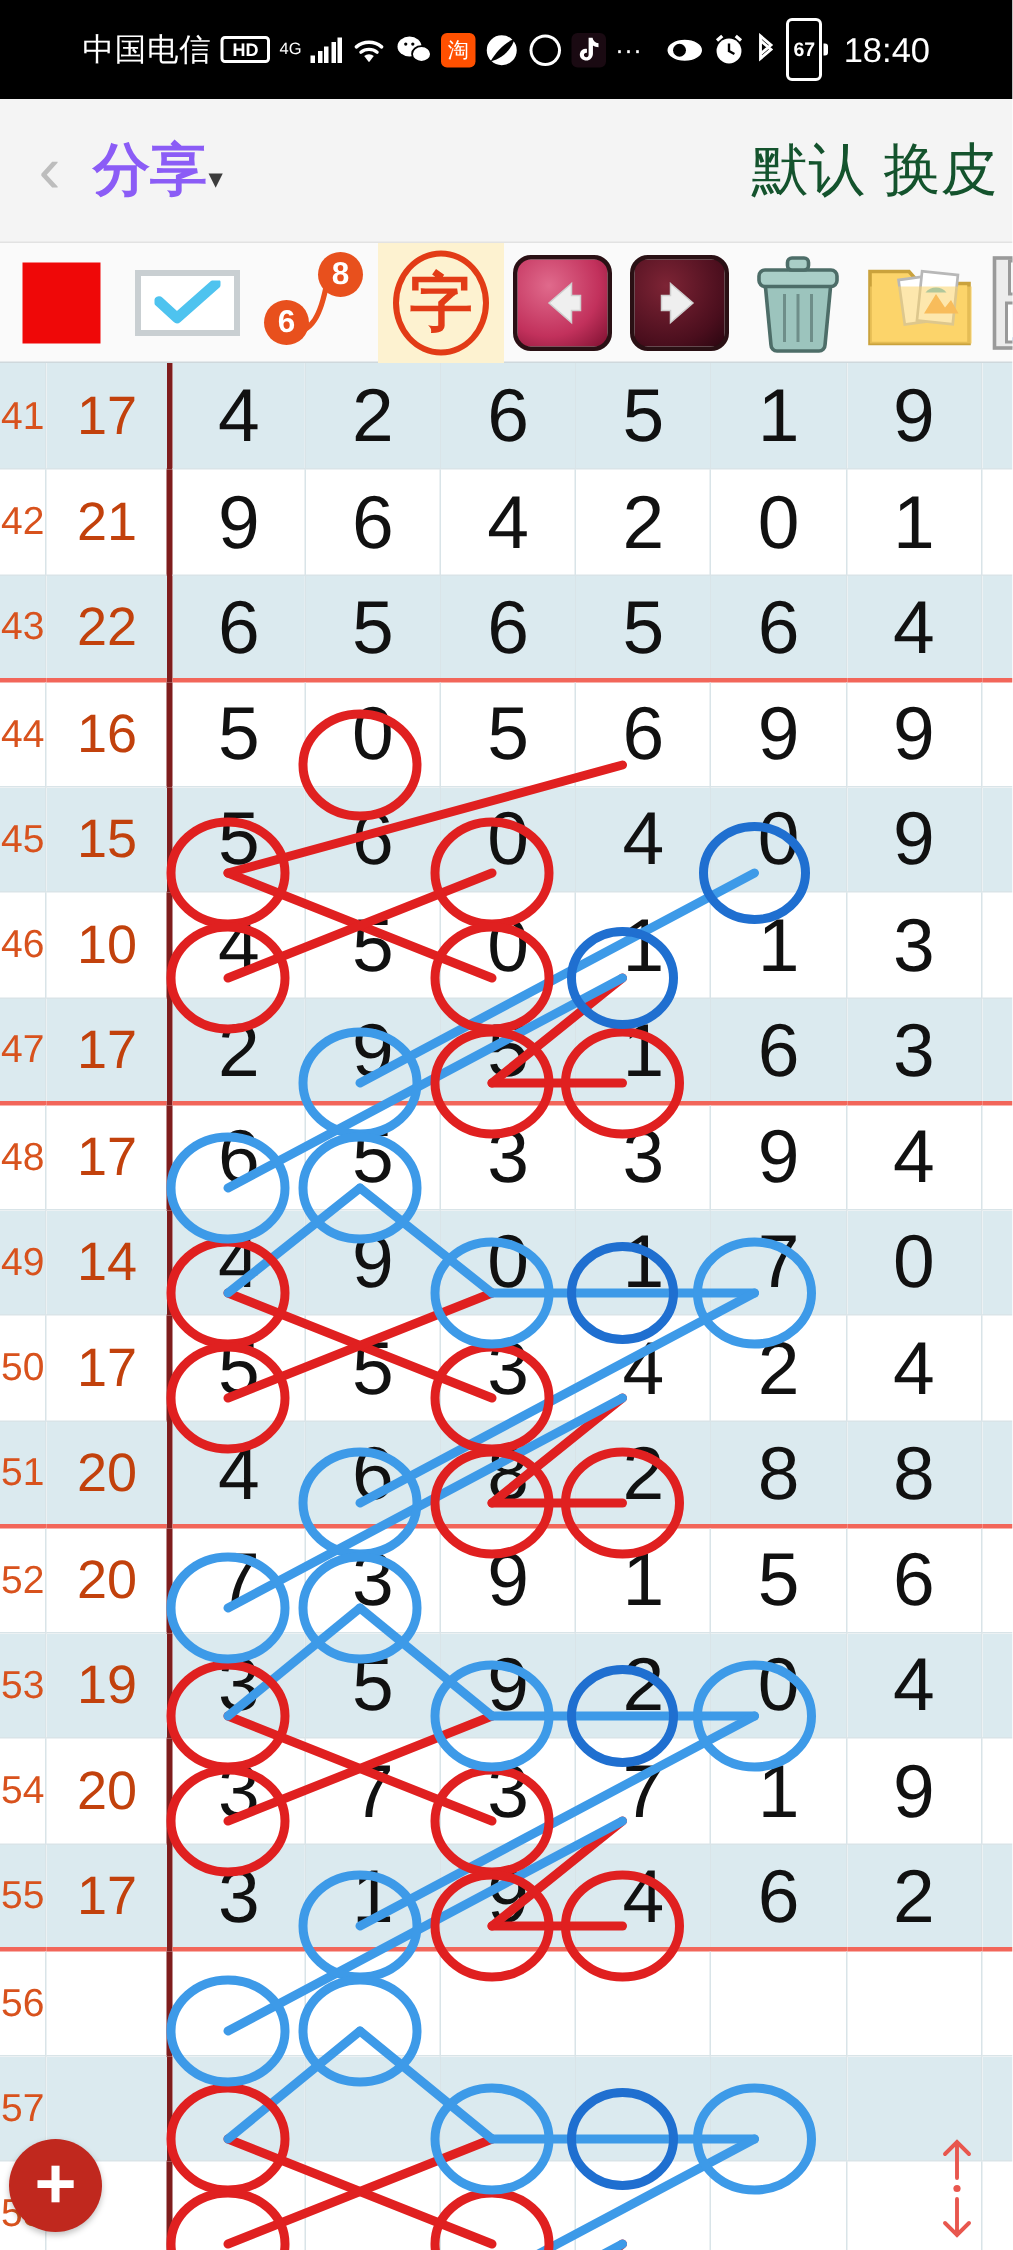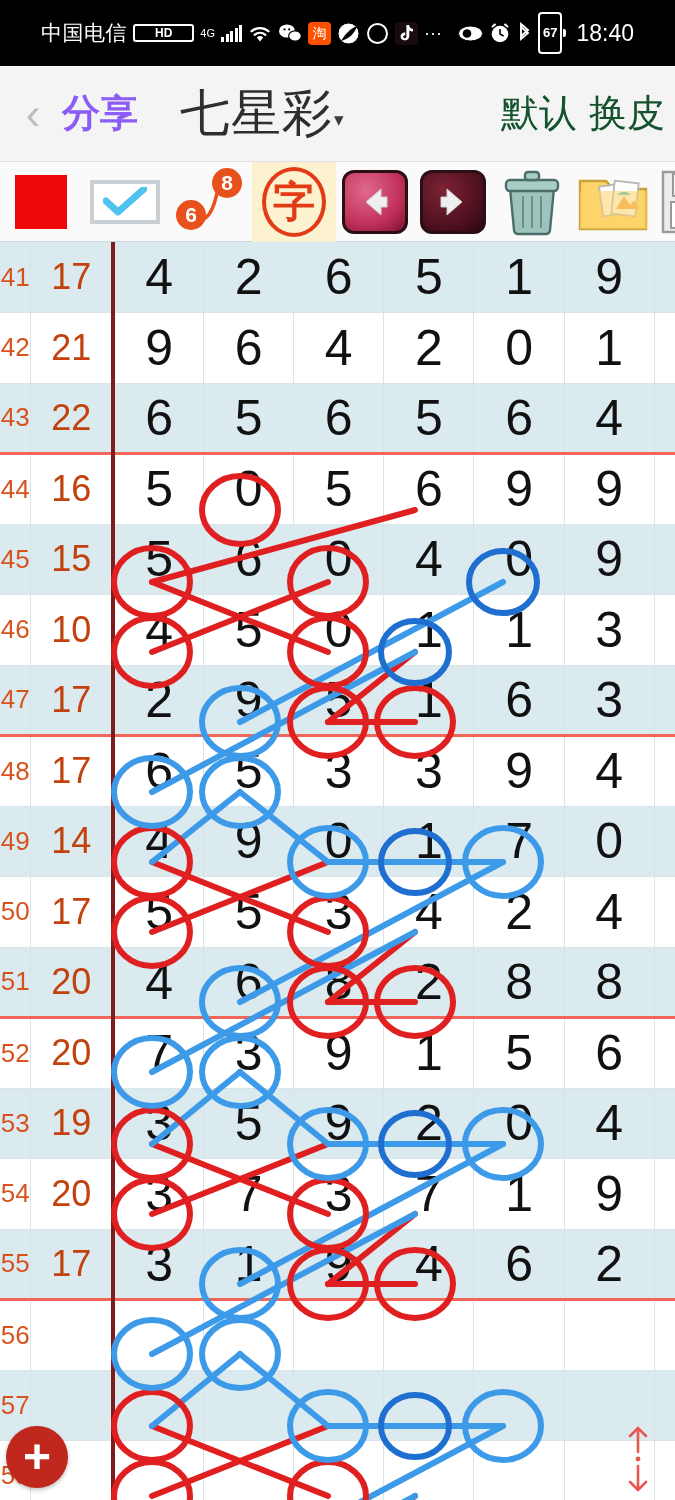--- a/index.html
+++ b/index.html
@@ -6,21 +6,21 @@
   html,body { width:675px; height:1500px; overflow:hidden; background:#fff;
     font-family:"Liberation Sans","DejaVu Sans",sans-serif; }
 
   
   #statusbar{ height:66px; background:#000; color:#fff; display:flex;
     align-items:center; justify-content:center; gap:6px; font-size:21px; }
   #statusbar .carrier{ font-size:21px; letter-spacing:.5px; }
   .sb-ico{ display:inline-flex; align-items:center; justify-content:center;
     line-height:1; font-size:18px; }
   .hd-box{ border:2px solid #fff; border-radius:3px; font-size:12px;
-    font-weight:bold; padding:0 20px; line-height:14px; }
+    font-weight:bold; padding:0 6px; line-height:14px; }
   .g4{ font-size:11px; vertical-align:super;text-align:center; }
   .bars{ display:inline-flex; align-items:flex-end; gap:1.5px; height:17px; }
   .bars i{ width:3px; background:#fff; display:block; }
   .bars i:nth-child(1){height:5px}.bars i:nth-child(2){height:8px}
   .bars i:nth-child(3){height:11px}.bars i:nth-child(4){height:14px}
   .bars i:nth-child(5){height:17px}
   .sq-ico{ width:23px;height:23px;border-radius:4px;display:inline-flex;
     align-items:center;justify-content:center;font-size:14px;color:#fff;}
   .batt{ border:2px solid #fff;border-radius:4px;font-size:13px;
     padding:11px 3px;line-height:16px;font-weight:bold; }
@@ -174,21 +174,20 @@
   <span class="sb-ico">
     <span class="batt">67</span>
       <span class="batt-nub"></span>
   </span>
   <span class="clock">18:40</span>
 </div>
 
 <div id="titlebar">
   <div id="backbtn">‹</div>
   <div class="tb-share">分享</div>
-  <div class="tb-title">七星彩</div>
   <div class="tb-caret">▾</div>
   <div class="tb-right">
     <span>默认</span>
     <span>换皮</span>
   </div>
 </div>
 
 <div id="toolbar">
 
   <div class="tool t-red">

